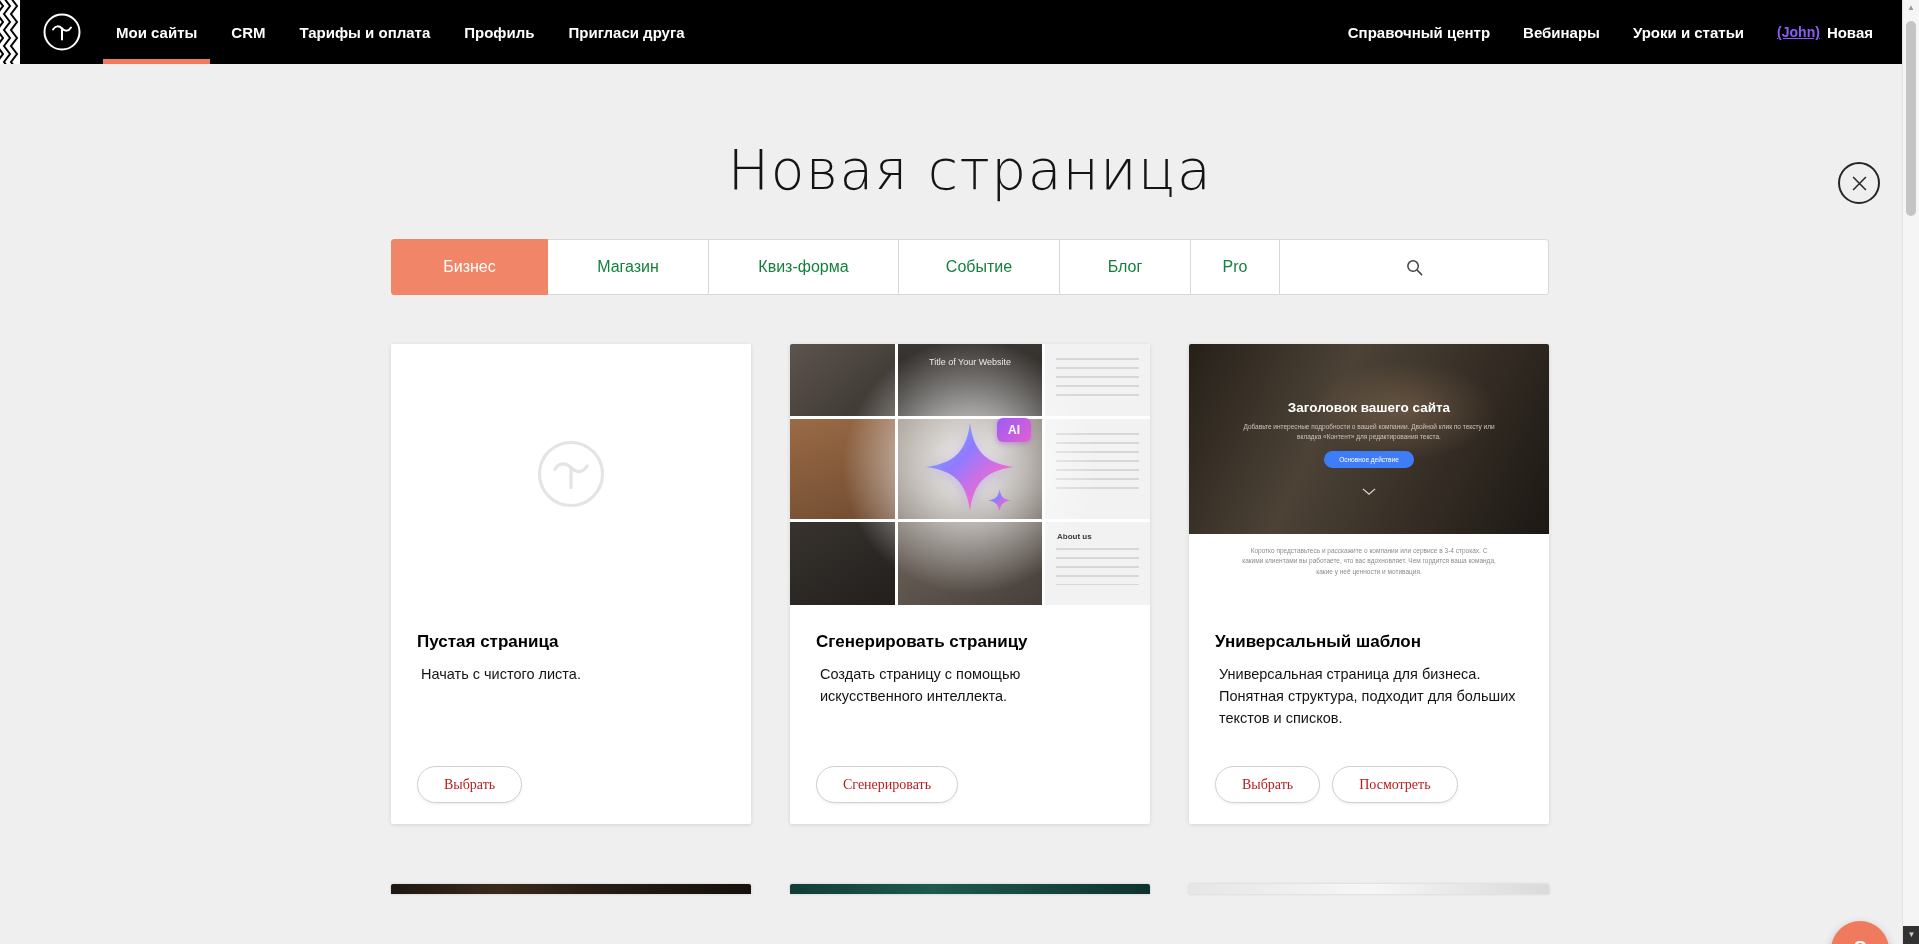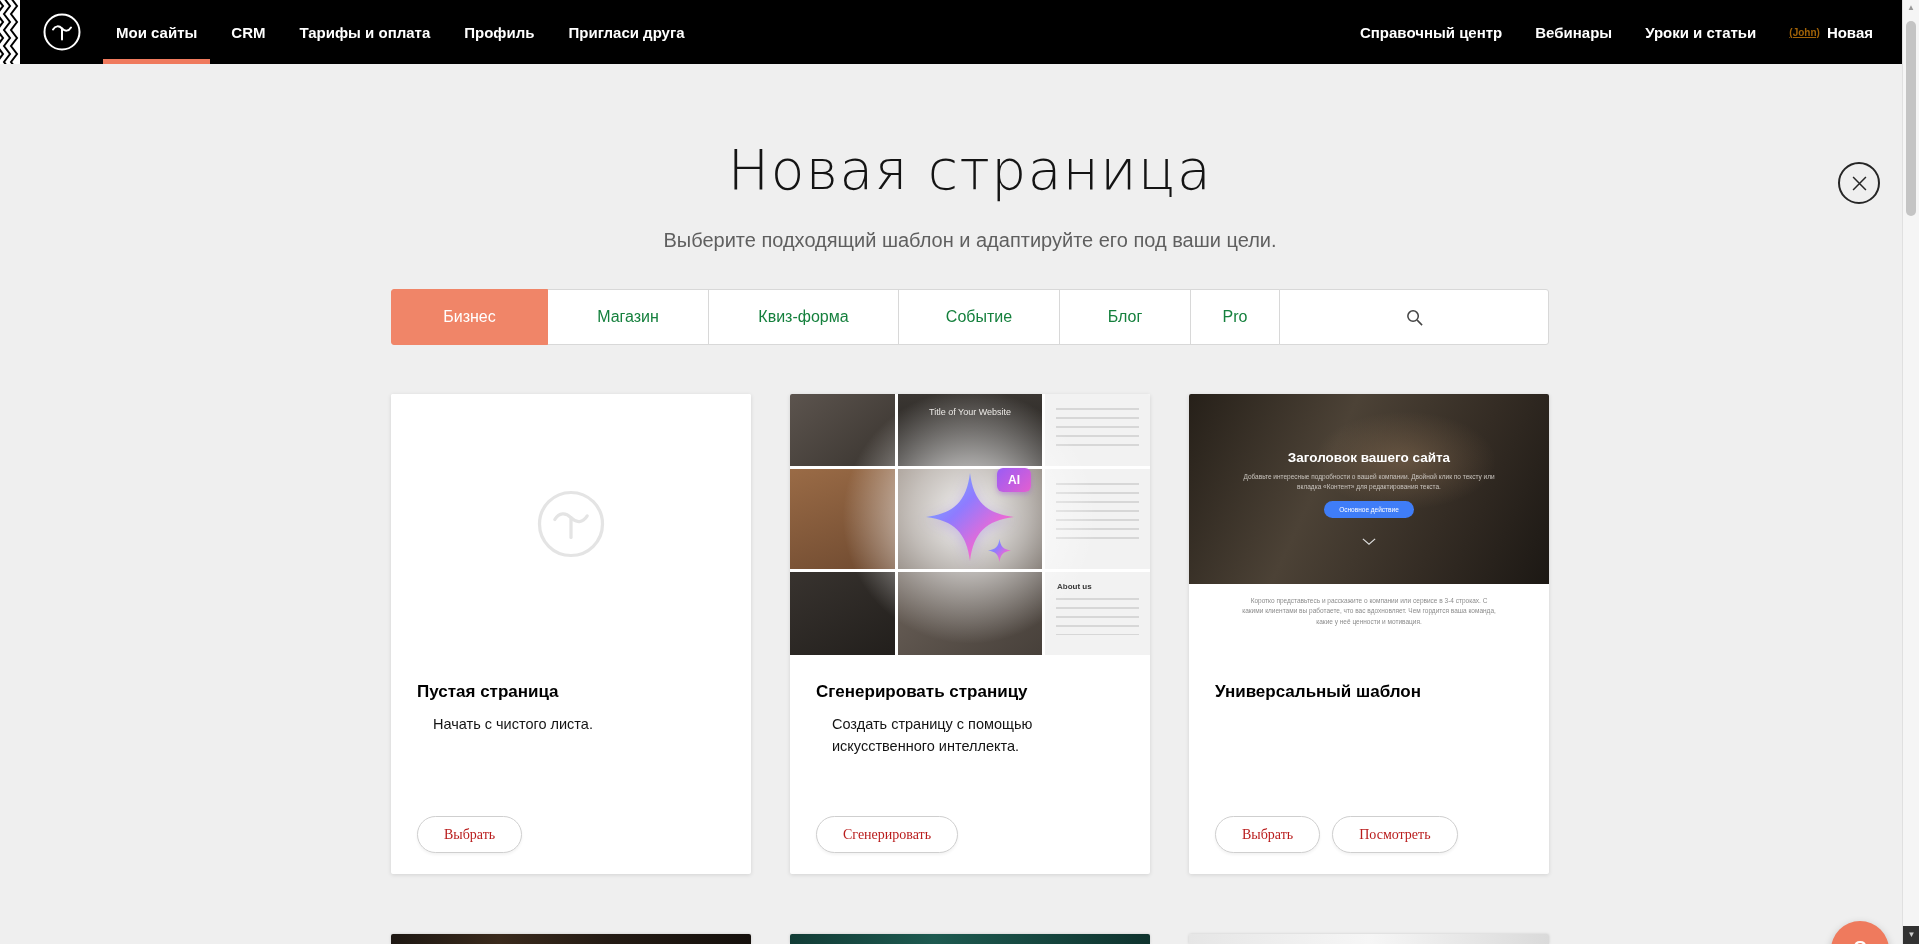--- a/index.html
+++ b/index.html
@@ -18,21 +18,21 @@
   
   .navbar { position:relative; height:64px; background:#000; display:flex; align-items:center; padding:0 46px 0 30px; }
   .logo { width:40px; height:40px; margin-left:12px; margin-right:34px; flex:none; color:#fff; display:block; }
   .logo svg { width:100%; height:100%; display:block; }
   .nav-left { display:flex; height:100%; }
   .nav-item { display:flex; align-items:center; height:100%; margin-right:34px; color:#fff; font-size:15px; font-weight:700; text-decoration:none; position:relative; white-space:nowrap; cursor:pointer; }
   .nav-item.active::after { content:""; position:absolute; left:-13px; right:-13px; bottom:0; height:5px; background:var(--accent); }
   .nav-right { margin-left:auto; display:flex; align-items:center; gap:33px; }
   .nav-right .nav-link { color:#fff; font-size:15px; font-weight:700; text-decoration:none; white-space:nowrap; cursor:pointer; }
   .user-block { display:flex; gap:7px; align-items:center; }
-  .user-name { color:#a16207; font-size:10px; font-weight:700;text-decoration:underline; }
+  .user-name { color:#8b5cf6; font-size:14px; font-weight:700;text-decoration:underline; }
   .logout { color:#fff; font-size:15px; font-weight:700; text-decoration:none; cursor:pointer; }
 
   
   .content { position:relative; width:100%; height:880px;padding-left:21px; }
   .close-btn { position:absolute; top:98px; right:39px; width:42px; height:42px; border-radius:50%; border:2px solid #262626; background:transparent; cursor:pointer; display:flex; align-items:center; justify-content:center; padding:0; }
   .close-btn svg { width:15px; height:15px; }
 
   .page-title { margin:0; padding-top:74px; text-align:center; font-size:55px; font-weight:200; letter-spacing:1.5px; color:#141414; font-family:"DejaVu Sans","Liberation Sans",sans-serif; }
   .subtitle { margin:27px 0 0; text-align:center; font-size:20px; font-weight:400; color:#5f5f5f; }
 
@@ -45,21 +45,21 @@
   .tab-0{flex:0 0 157px} .tab-1{flex:0 0 162px} .tab-2{flex:0 0 196px} .tab-3{flex:0 0 191px}
   .tab-4{flex:0 0 162px} .tab-5{flex:0 0 132px} .tab-6{flex:0 0 90px} .tab-search{flex:1 1 auto;}
   .tab-search svg { width:19px; height:19px; }
 
   
   .grid { width:1158px; margin:49px auto 0; display:grid; grid-template-columns:repeat(3,360px); column-gap:39px; }
   .card { position:relative; background:#fff; border-radius:2px; box-shadow:0 1px 4px rgba(0,0,0,.12); height:480px; overflow:hidden; }
   .card-preview { height:261px; position:relative; overflow:hidden; }
   .card-body { padding:27px 26px 0; }
   .card-title { margin:0; font-size:17px; font-weight:700; color:#000; }
-  .card-desc { margin:12px 16px 0; font-size:14.5px; line-height:1.5; color:#141414; }
+  .card-desc { margin:12px 4px 0; font-size:14.5px; line-height:1.5; color:#141414; }
   .card-actions { position:absolute; left:26px; bottom:21px; display:flex; gap:12px; }
   .pill-btn { border:1px solid #cfcfcf; background:#fff; border-radius:20px; height:37px; padding:0 26px; font-size:14px; color:#b91c1c; cursor:pointer; box-shadow:0 2px 3px rgba(0,0,0,.05); font-family:Liberation Serif, serif; white-space:nowrap; }
 
   
   .blank { background:#fff; display:flex; justify-content:center; }
   .watermark { margin-top:94px; width:72px; height:72px; color:#e4e4e4; }
   .watermark svg { width:100%; height:100%; }
 
   
   .collage { display:grid; grid-template-columns:105px 144px 105px; grid-template-rows:72px 100px 83px; gap:3px; height:261px; background:#fff; }
@@ -148,21 +148,20 @@
 
 <main class="content">
 
   <button class="close-btn">
     <svg viewBox="0 0 14 14">
       <path d="M1 1 L13 13 M13 1 L1 13" stroke="#262626" stroke-width="1.4"></path>
     </svg>
   </button>
 
   <h1 class="page-title">Новая страница</h1>
-  <p class="subtitle">Выберите подходящий шаблон и адаптируйте его под ваши цели.</p>
 
   <div class="tabs">
     <div class="tab tab-0 active">Бизнес</div>
     <div class="tab tab-1">Магазин</div>
     <div class="tab tab-3">Квиз-форма</div>
     <div class="tab tab-4">Событие</div>
     <div class="tab tab-5">Блог</div>
     <div class="tab tab-6">Pro</div>
     <div class="tab tab-search">
       <svg viewBox="0 0 20 20" fill="none" stroke="#444" stroke-width="1.6">
@@ -247,20 +246,21 @@
                 <path d="M1 1 L8 7 L15 1" stroke="#ddd" fill="none" stroke-width="1.4"></path>
               </svg>
           </div>
         </div>
         <div class="tpl-white">
           <p class="tpl-body-text">Коротко представьтесь и расскажите о компании или сервисе в 3-4 строках. С какими клиентами вы работаете, что вас вдохновляет. Чем гордится ваша команда, какие у неё ценности и мотивация.</p>
         </div>
       </div>
       <div class="card-body">
         <h3 class="card-title">Универсальный шаблон</h3>
+        <p class="card-desc">Универсальная страница для бизнеса. Понятная структура, подходит для больших текстов и списков.</p>
       </div>
       <div class="card-actions">
         <button class="pill-btn">Выбрать</button>
         <button class="pill-btn">Посмотреть</button>
       </div>
     </div>
   </div>
 
   <div class="grid next">
     <div class="sliver sliver-1"></div>

